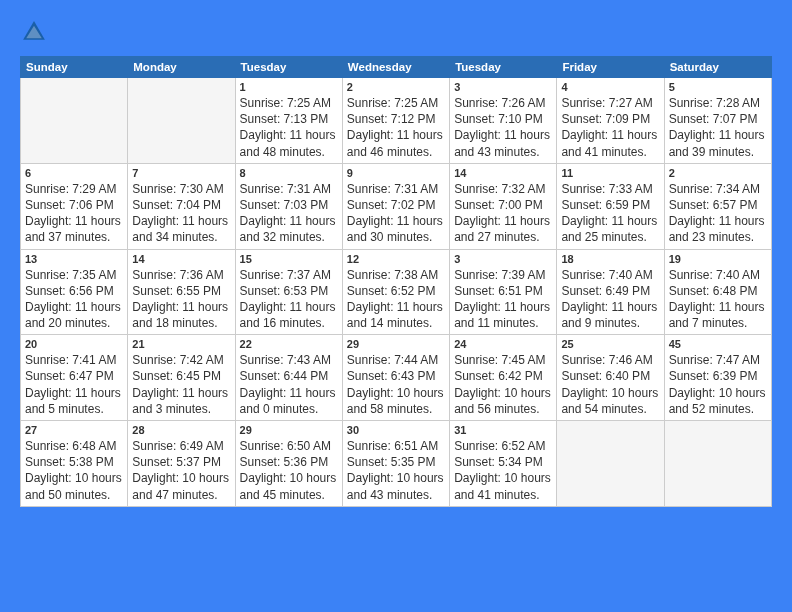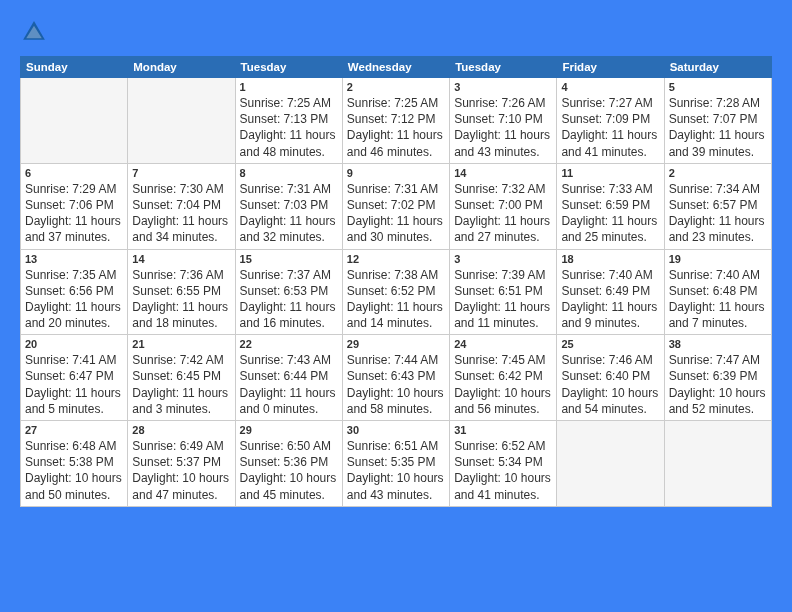--- a/index.html
+++ b/index.html
@@ -234,21 +234,21 @@
           </td>
           <td>
             <span class="day-num">24</span>
             <div class="cell-info">Sunrise: 7:45 AM<br>Sunset: 6:42 PM<br>Daylight: 10 hours and 56 minutes.</div>
           </td>
           <td>
             <span class="day-num">25</span>
             <div class="cell-info">Sunrise: 7:46 AM<br>Sunset: 6:40 PM<br>Daylight: 10 hours and 54 minutes.</div>
           </td>
           <td>
-            <span class="day-num">38</span>
+            <span class="day-num">45</span>
             <div class="cell-info">Sunrise: 7:47 AM<br>Sunset: 6:39 PM<br>Daylight: 10 hours and 52 minutes.</div>
           </td>
         </tr>
         <tr class="week-row">
           <td>
             <span class="day-num">27</span>
             <div class="cell-info">Sunrise: 6:48 AM<br>Sunset: 5:38 PM<br>Daylight: 10 hours and 50 minutes.</div>
           </td>
           <td>
             <span class="day-num">28</span>

